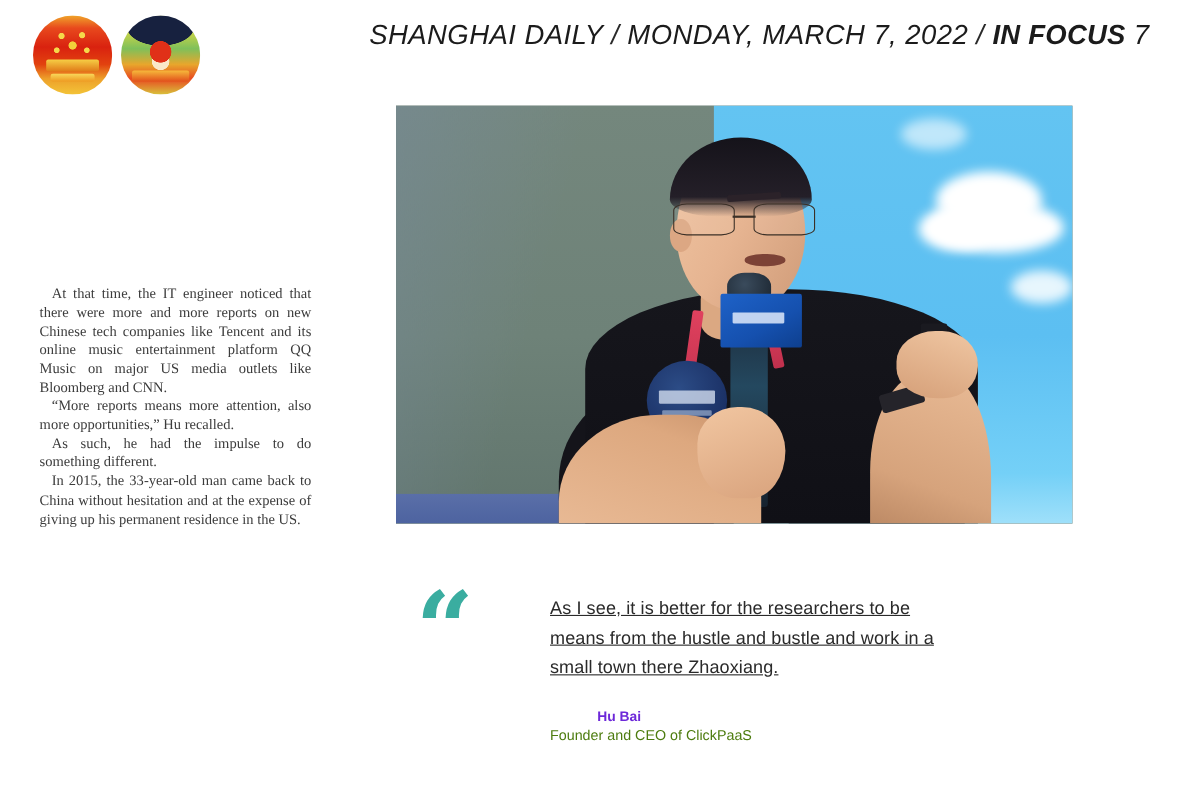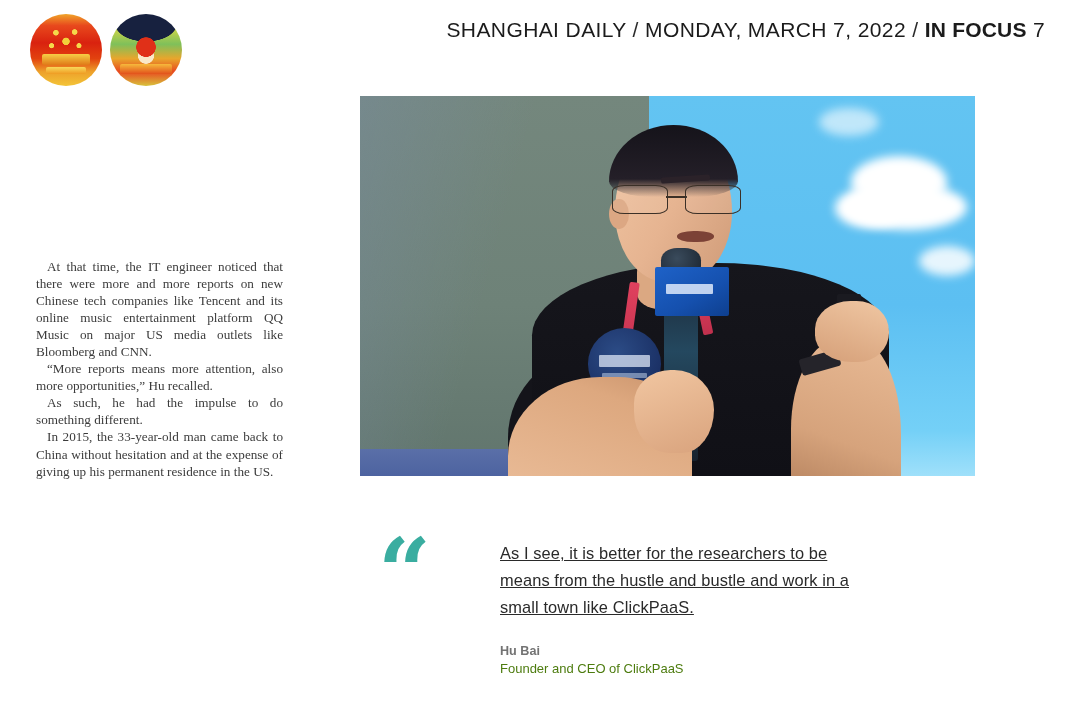--- a/index.html
+++ b/index.html
@@ -82,24 +82,25 @@
     left: 14%; right: 14%;
     top: 70%; height: 13%;
     background: linear-gradient(180deg, #f6b93b, #e2511b);
     border-radius: 2px;
   }
 
   .kicker {
     position: absolute;
     right: 34px;
     top: 18px;
-    font-size: 21px;
+    font-size: 25px;
     letter-spacing: 0.4px;
     color: #1b1b1b;
     white-space: nowrap;
+    font-style: italic;
   }
   .kicker .sep { color: #2a2a2a; }
   .kicker .infocus {
     font-weight: bold;
     letter-spacing: 0.2px;
   }
   .kicker .pageno { font-weight: normal; }
 
   
   .story-col {
@@ -408,22 +409,23 @@
     color: #2a2a2a;
     letter-spacing: 0.1px;
     text-decoration: underline;
   }
   .quote-attrib {
     margin-top: 22px;
   }
   .attrib-name {
     font-size: 12.6px;
     font-weight: bold;
-    color: #737373;
+    color: #6d28d9;
     line-height: 17px;
+    margin-left: 43px;
   }
   .attrib-role {
     font-size: 13px;
     color: #4d7c0f;
     line-height: 18px;
   }
 </style>
 </head>
 <body>
 
@@ -497,21 +499,21 @@
       <div class="arm-l"></div>
       <div class="hand-l"></div>
     </div>
   </div>
 
   <div class="quote-block">
     <div class="quote-mark">“</div>
     <div class="quote-body">
       <p class="quote-text">As I see, it is better for the researchers to be</p>
       <p class="quote-text">means from the hustle and bustle and work in a</p>
-      <p class="quote-text">small town like ClickPaaS.</p>
+      <p class="quote-text">small town there Zhaoxiang.</p>
       <div class="quote-attrib">
         <div class="attrib-name">Hu Bai</div>
         <div class="attrib-role">Founder and CEO of ClickPaaS</div>
       </div>
     </div>
   </div>
 
 </div>
 
 </body></html>

